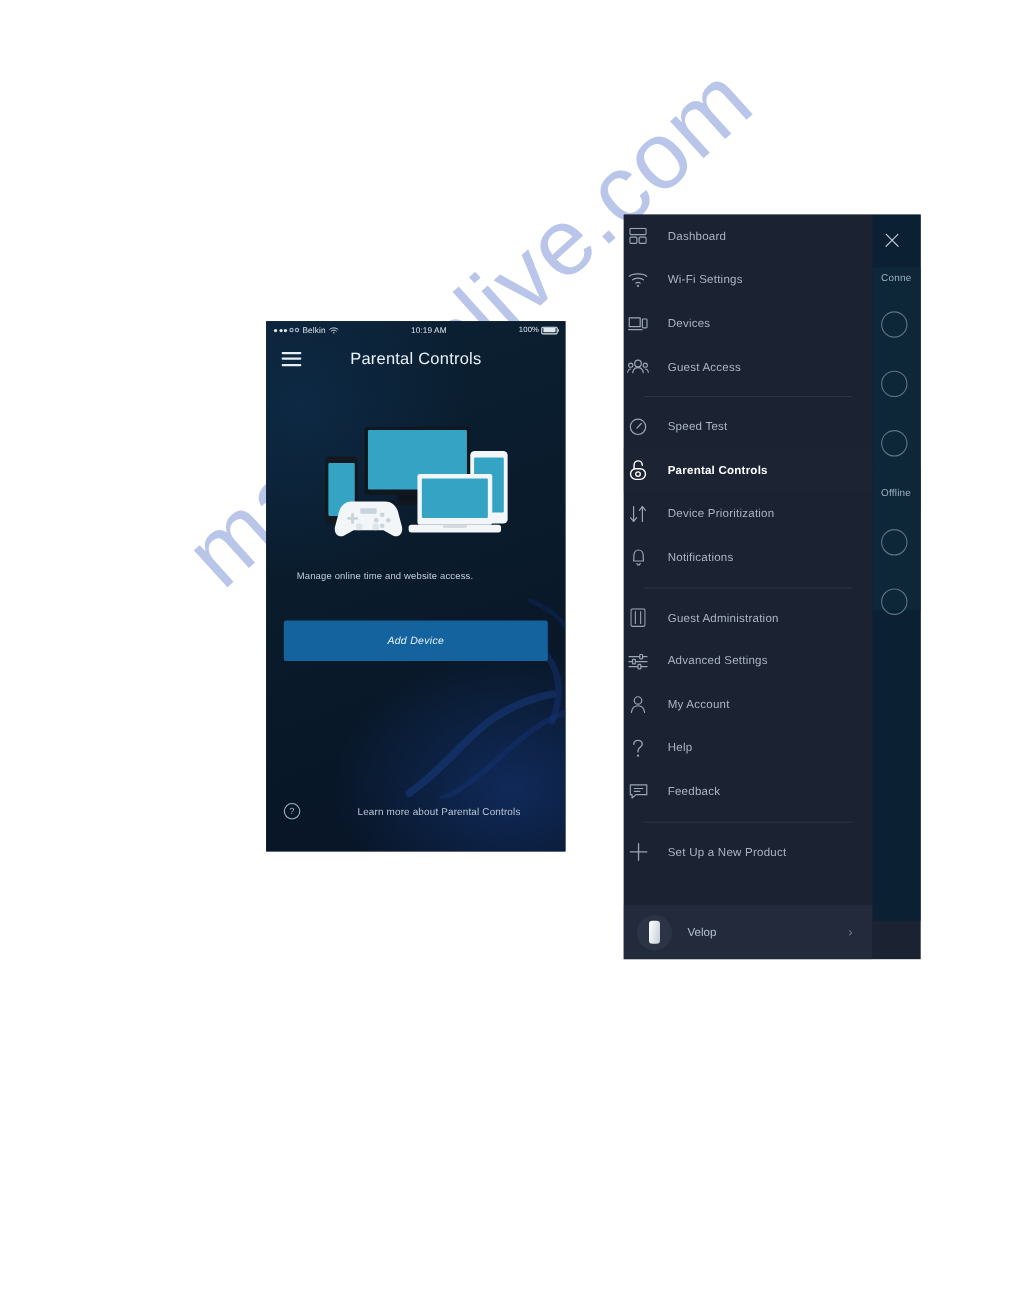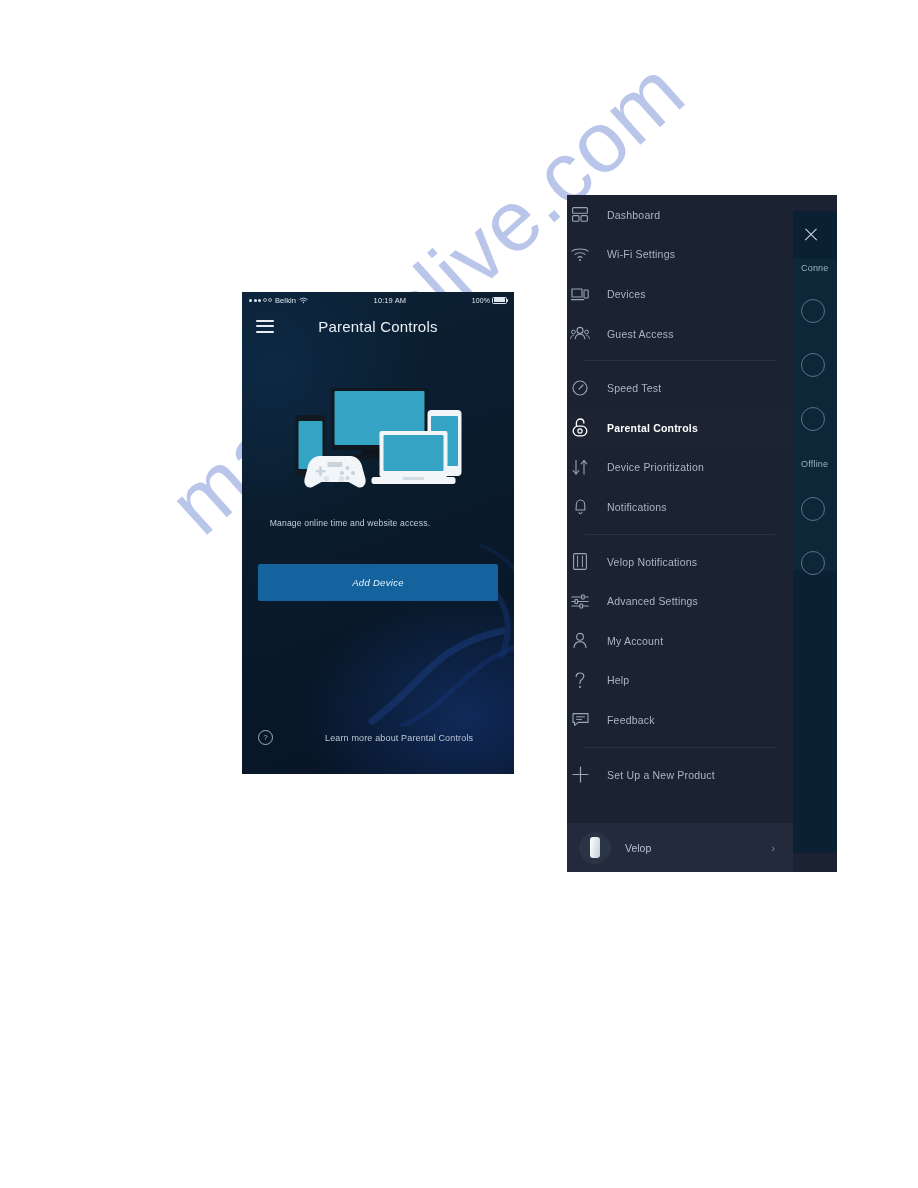--- a/index.html
+++ b/index.html
@@ -296,21 +296,20 @@
 
   
   .side-panel {
     position: absolute;
     left: 226px;
     top: 0;
     width: 44px;
     height: 642px;
     background: #0b2133;
     overflow: hidden;
-    margin-top: 16px;
   }
   .sp-close {
     position: absolute;
     left: 10px;
     top: 16px;
     width: 16px; height: 16px;
     cursor: pointer;
   }
   .sp-close::before, .sp-close::after {
     content: "";
@@ -563,21 +562,21 @@
     <div class="menu-divider"></div>
 
     <div class="menu-item">
       <span class="mi-icon">
         <svg width="14" height="17" viewBox="0 0 14 17" fill="none">
           <rect x="0.6" y="0.6" width="12.8" height="15.8" rx="1.4" stroke="#9aa6b5" stroke-width="1.1"></rect>
           <path d="M4.6 2.6 V14.2" stroke="#9aa6b5" stroke-width="1"></path>
           <path d="M9.4 2.6 V14.2" stroke="#9aa6b5" stroke-width="1"></path>
         </svg>
       </span>
-      <span class="mi-label">Velop Notifications</span>
+      <span class="mi-label">Guest Administration</span>
     </div>
 
     <div class="menu-item">
       <span class="mi-icon">
         <svg width="18" height="15" viewBox="0 0 18 15" fill="none">
           <path d="M0.8 3 H17.2" stroke="#9aa6b5" stroke-width="1.1" stroke-linecap="round"></path>
           <path d="M0.8 7.5 H17.2" stroke="#9aa6b5" stroke-width="1.1" stroke-linecap="round"></path>
           <path d="M0.8 12 H17.2" stroke="#9aa6b5" stroke-width="1.1" stroke-linecap="round"></path>
           <rect x="10.6" y="1" width="2.6" height="4" rx="0.6" fill="#1b2232" stroke="#9aa6b5" stroke-width="1.1"></rect>
           <rect x="4" y="5.5" width="2.6" height="4" rx="0.6" fill="#1b2232" stroke="#9aa6b5" stroke-width="1.1"></rect>

